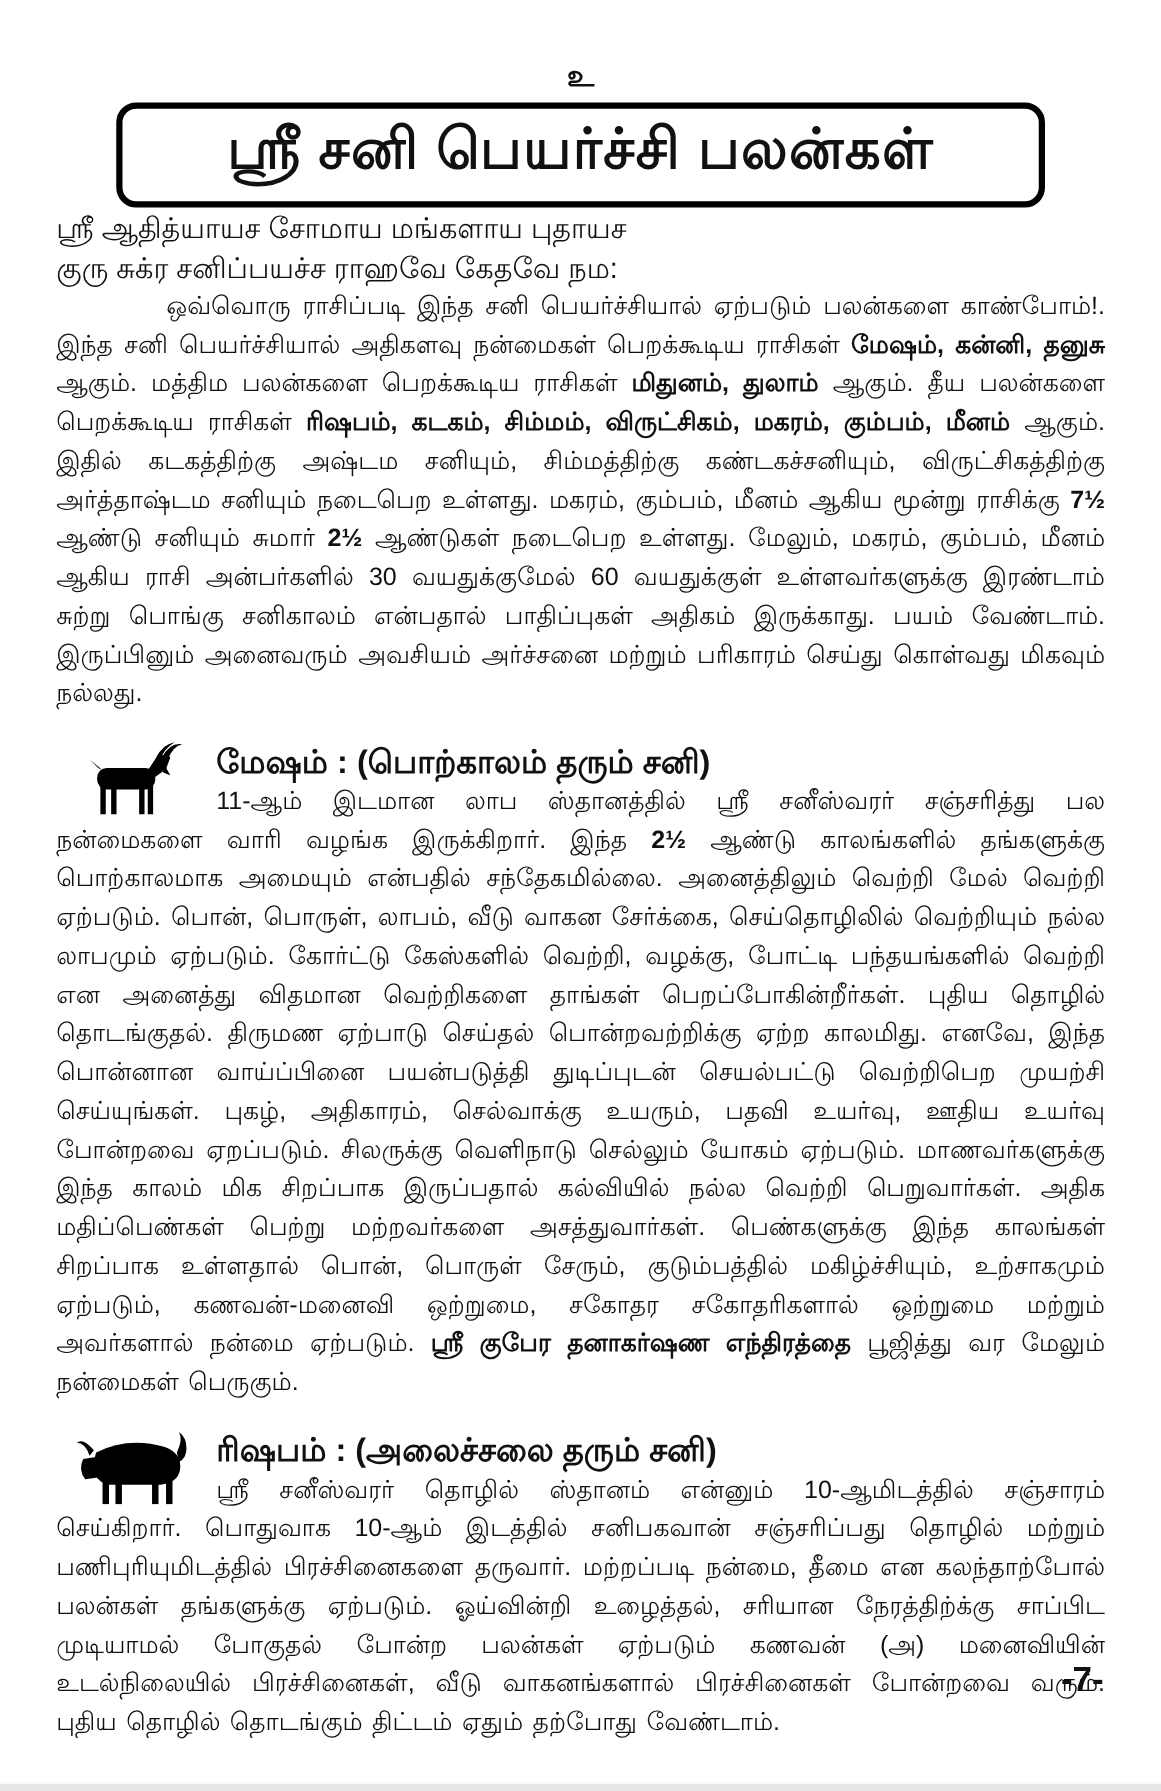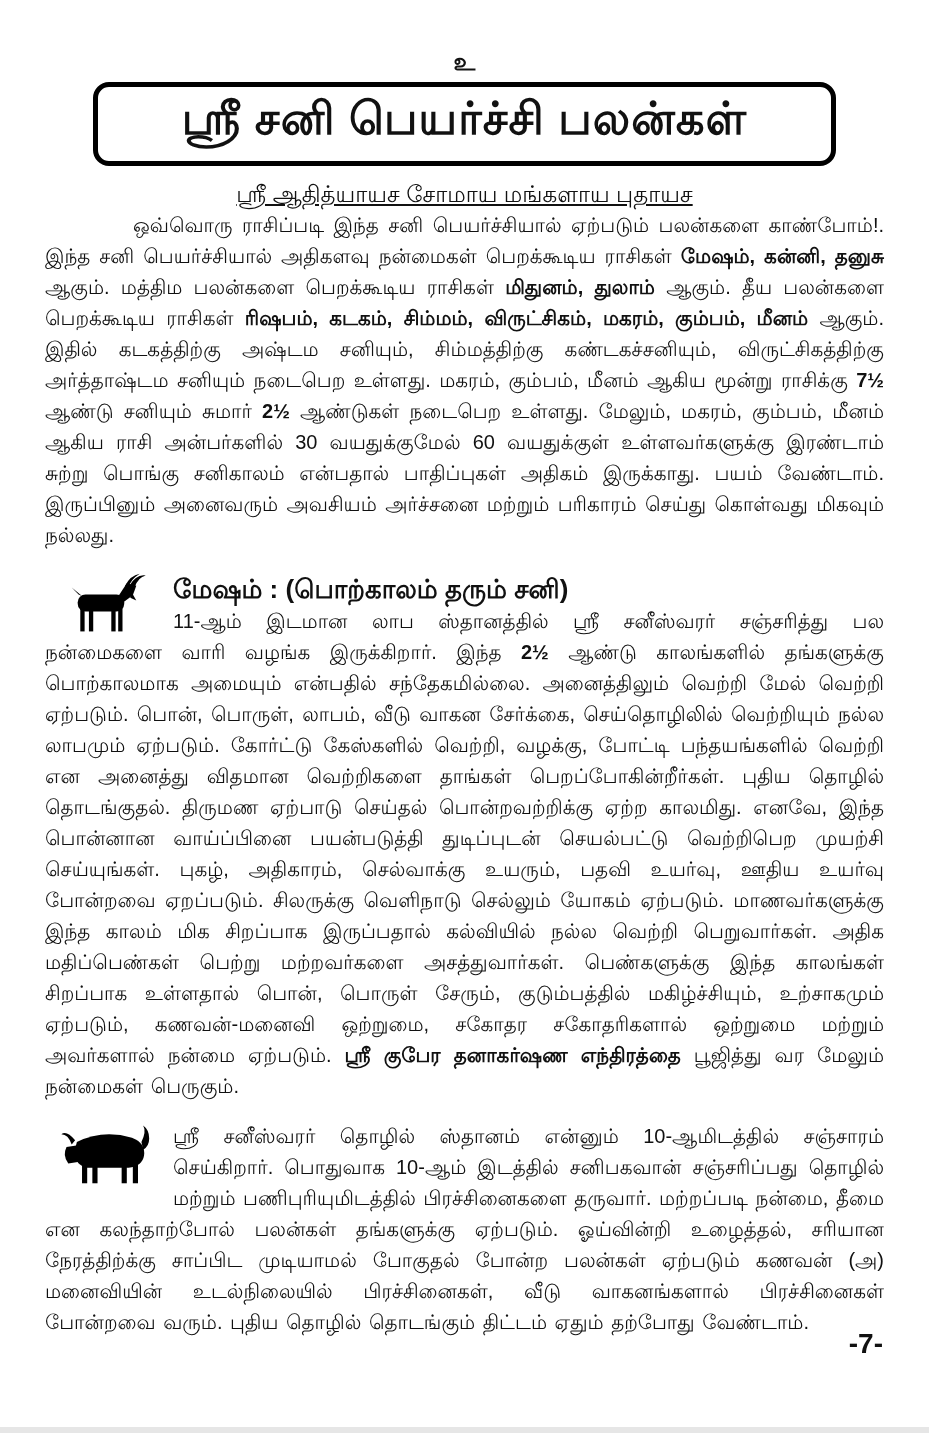--- a/index.html
+++ b/index.html
@@ -29,25 +29,23 @@
     padding: 6px 10px 10px 10px;
     text-align: center;
   }
   .title-box h1 {
     font-size: 45px;
     font-weight: bold;
     letter-spacing: 1px;
     white-space: nowrap;
   }
   .mantra {
-    text-align: center;
+    text-align: left;
     font-size: 23px;
     line-height: 32px;
-    margin-top: 12px;
-    text-decoration: underline;
   }
   .salutation {
     font-size: 23px;
     line-height: 32px;
     margin-top: 12px;
   }
   .para {
     font-size: 20px;
     line-height: 31px;
     text-align: justify;
@@ -89,20 +87,21 @@
   <div class="content">
 
     <div class="top-char">உ</div>
 
     <div class="title-box" style="border-color: rgb(0, 0, 0);">
       <h1>ஸ்ரீ சனி பெயர்ச்சி பலன்கள்</h1>
     </div>
 
     <div class="mantra">
       <div>ஸ்ரீ ஆதித்யாயச சோமாய மங்களாய புதாயச</div>
+      <div>குரு சுக்ர சனிப்பயச்ச ராஹவே கேதவே நம:</div>
     </div>
 
 
     <p class="para indent"><span>ஒவ்வொரு ராசிப்படி இந்த சனி பெயர்ச்சியால் ஏற்படும் பலன்களை காண்போம்!. இந்த சனி பெயர்ச்சியால் அதிகளவு நன்மைகள் பெறக்கூடிய ராசிகள் </span><span class="b">மேஷம், கன்னி, தனுசு</span><span> ஆகும். மத்திம பலன்களை பெறக்கூடிய ராசிகள் </span><span class="b">மிதுனம், துலாம்</span><span> ஆகும். தீய பலன்களை பெறக்கூடிய ராசிகள் </span><span class="b">ரிஷபம், கடகம், சிம்மம், விருட்சிகம், மகரம், கும்பம், மீனம்</span><span> ஆகும். இதில் கடகத்திற்கு அஷ்டம சனியும், சிம்மத்திற்கு கண்டகச்சனியும், விருட்சிகத்திற்கு அர்த்தாஷ்டம சனியும் நடைபெற உள்ளது. மகரம், கும்பம், மீனம் ஆகிய மூன்று ராசிக்கு </span><span class="b">7½</span><span> ஆண்டு சனியும் சுமார் </span><span class="b">2½</span><span> ஆண்டுகள் நடைபெற உள்ளது. மேலும், மகரம், கும்பம், மீனம் ஆகிய ராசி அன்பர்களில் 30 வயதுக்குமேல் 60 வயதுக்குள் உள்ளவர்களுக்கு இரண்டாம் சுற்று பொங்கு சனிகாலம் என்பதால் பாதிப்புகள் அதிகம் இருக்காது. பயம் வேண்டாம். இருப்பினும் அனைவரும் அவசியம் அர்ச்சனை மற்றும் பரிகாரம் செய்து கொள்வது மிகவும் நல்லது.</span></p>
 
     <div class="section">
       <span class="zodiac-icon">
         <svg viewBox="0 0 100 72" xmlns="http://www.w3.org/2000/svg" aria-hidden="true">
           <path d="M76 16 Q84 2 95 4 Q86 6 82 18 Z"></path>
           <path d="M71 16 Q77 4 88 2 Q77 9 75 18 Z"></path>
@@ -126,20 +125,21 @@
           <path d="M18 20 Q8 8 2 13 Q10 13 14 25 Z"></path>
           <path d="M8 28 Q3 38 10 47 L23 45 L27 25 Z"></path>
           <path d="M20 22 Q50 7 84 17 Q100 23 98 38 Q96 50 80 52 L30 52 Q15 46 18 30 Z"></path>
           <path d="M95 22 Q101 10 97 3 Q104 8 104 18 Q104 27 97 31 Z"></path>
           <rect x="26" y="48" width="6" height="22"></rect>
           <rect x="38" y="50" width="6" height="20"></rect>
           <rect x="72" y="50" width="6" height="20"></rect>
           <rect x="85" y="46" width="6" height="24"></rect>
         </svg>
       </span>
+      <div class="section-heading">ரிஷபம் : (அலைச்சலை தரும் சனி)</div>
       <p class="para"><span>ஸ்ரீ சனீஸ்வரர் தொழில் ஸ்தானம் என்னும் 10-ஆமிடத்தில் சஞ்சாரம் செய்கிறார். பொதுவாக 10-ஆம் இடத்தில் சனிபகவான் சஞ்சரிப்பது தொழில் மற்றும் பணிபுரியுமிடத்தில் பிரச்சினைகளை தருவார். மற்றப்படி நன்மை, தீமை என கலந்தாற்போல் பலன்கள் தங்களுக்கு ஏற்படும். ஓய்வின்றி உழைத்தல், சரியான நேரத்திற்க்கு சாப்பிட முடியாமல் போகுதல் போன்ற பலன்கள் ஏற்படும் கணவன் (அ) மனைவியின் உடல்நிலையில் பிரச்சினைகள், வீடு வாகனங்களால் பிரச்சினைகள் போன்றவை வரும். புதிய தொழில் தொடங்கும் திட்டம் ஏதும் தற்போது வேண்டாம்.</span></p>
     </div>
 
   </div>
 
   <div class="page-number">-7-</div>
   <div class="footer-strip" style="background: rgb(230, 230, 230);"></div>
 </div>
 
 </body></html>

